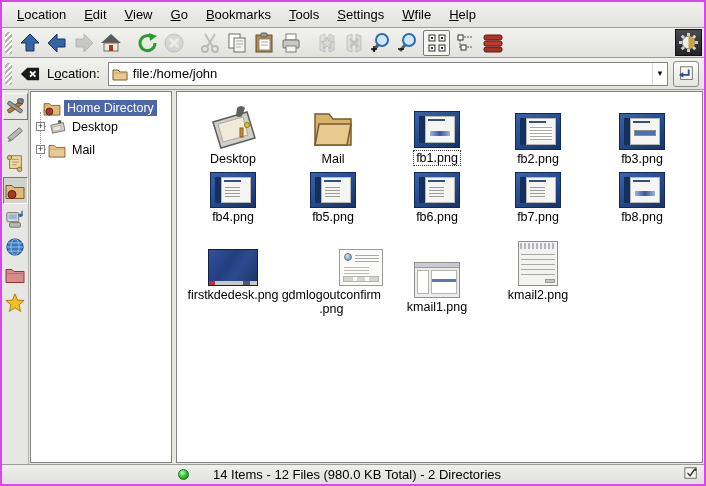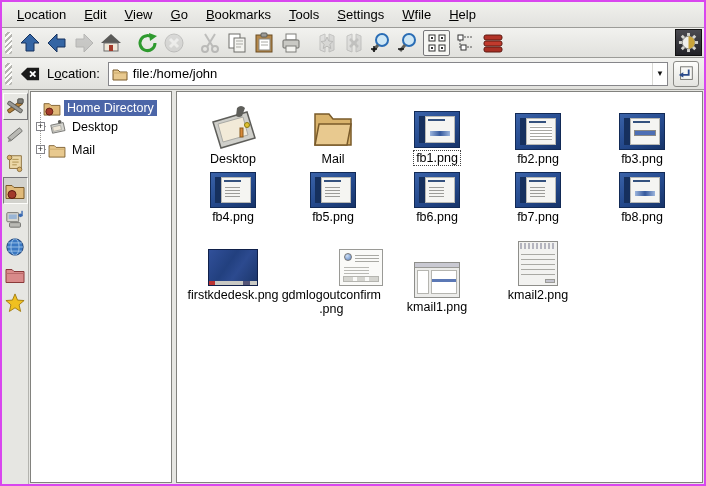--- a/index.html
+++ b/index.html
@@ -488,14 +488,23 @@
             <div class="tb"></div>
             <div class="bd"></div>
             <div class="ft"></div>
           </div>
         <div class="flabel">kmail2.png</div>
       </div>
 
     </div>
   </div>
 
+  <div class="statusbar">
+    <div class="led"></div>
+    <span class="stattext">14 Items - 12 Files (980.0 KB Total) - 2 Directories</span>
+    <span class="statind"><svg width="14" height="14" viewBox="0 0 16 16">
+          <rect x="1" y="2" width="13" height="12" fill="#f5f5f2" stroke="#5e5e5a"></rect>
+          <path d="M4,8 L7,11 L12,4" fill="none" stroke="#2a2a2a" stroke-width="1.5"></path>
+          <path d="M12,3 L14,5" stroke="#2a2a2a" stroke-width="2"></path>
+        </svg></span>
+  </div>
 
 </div>
 
 </body></html>

